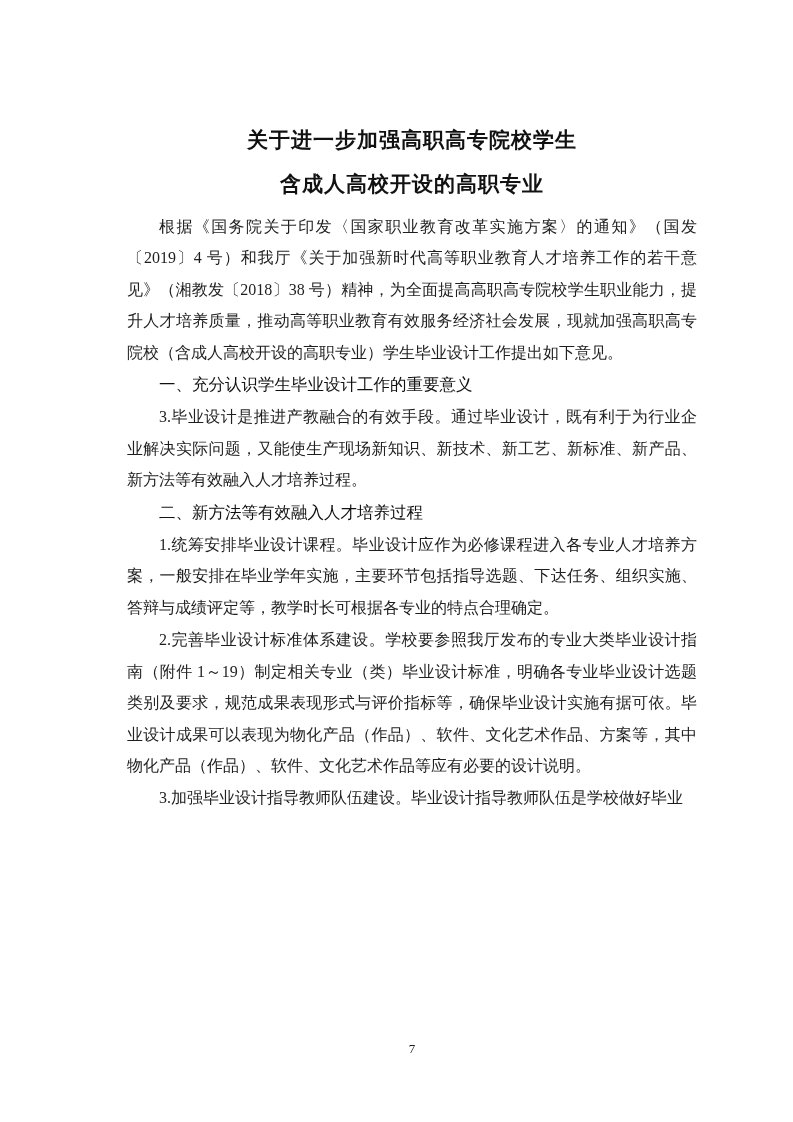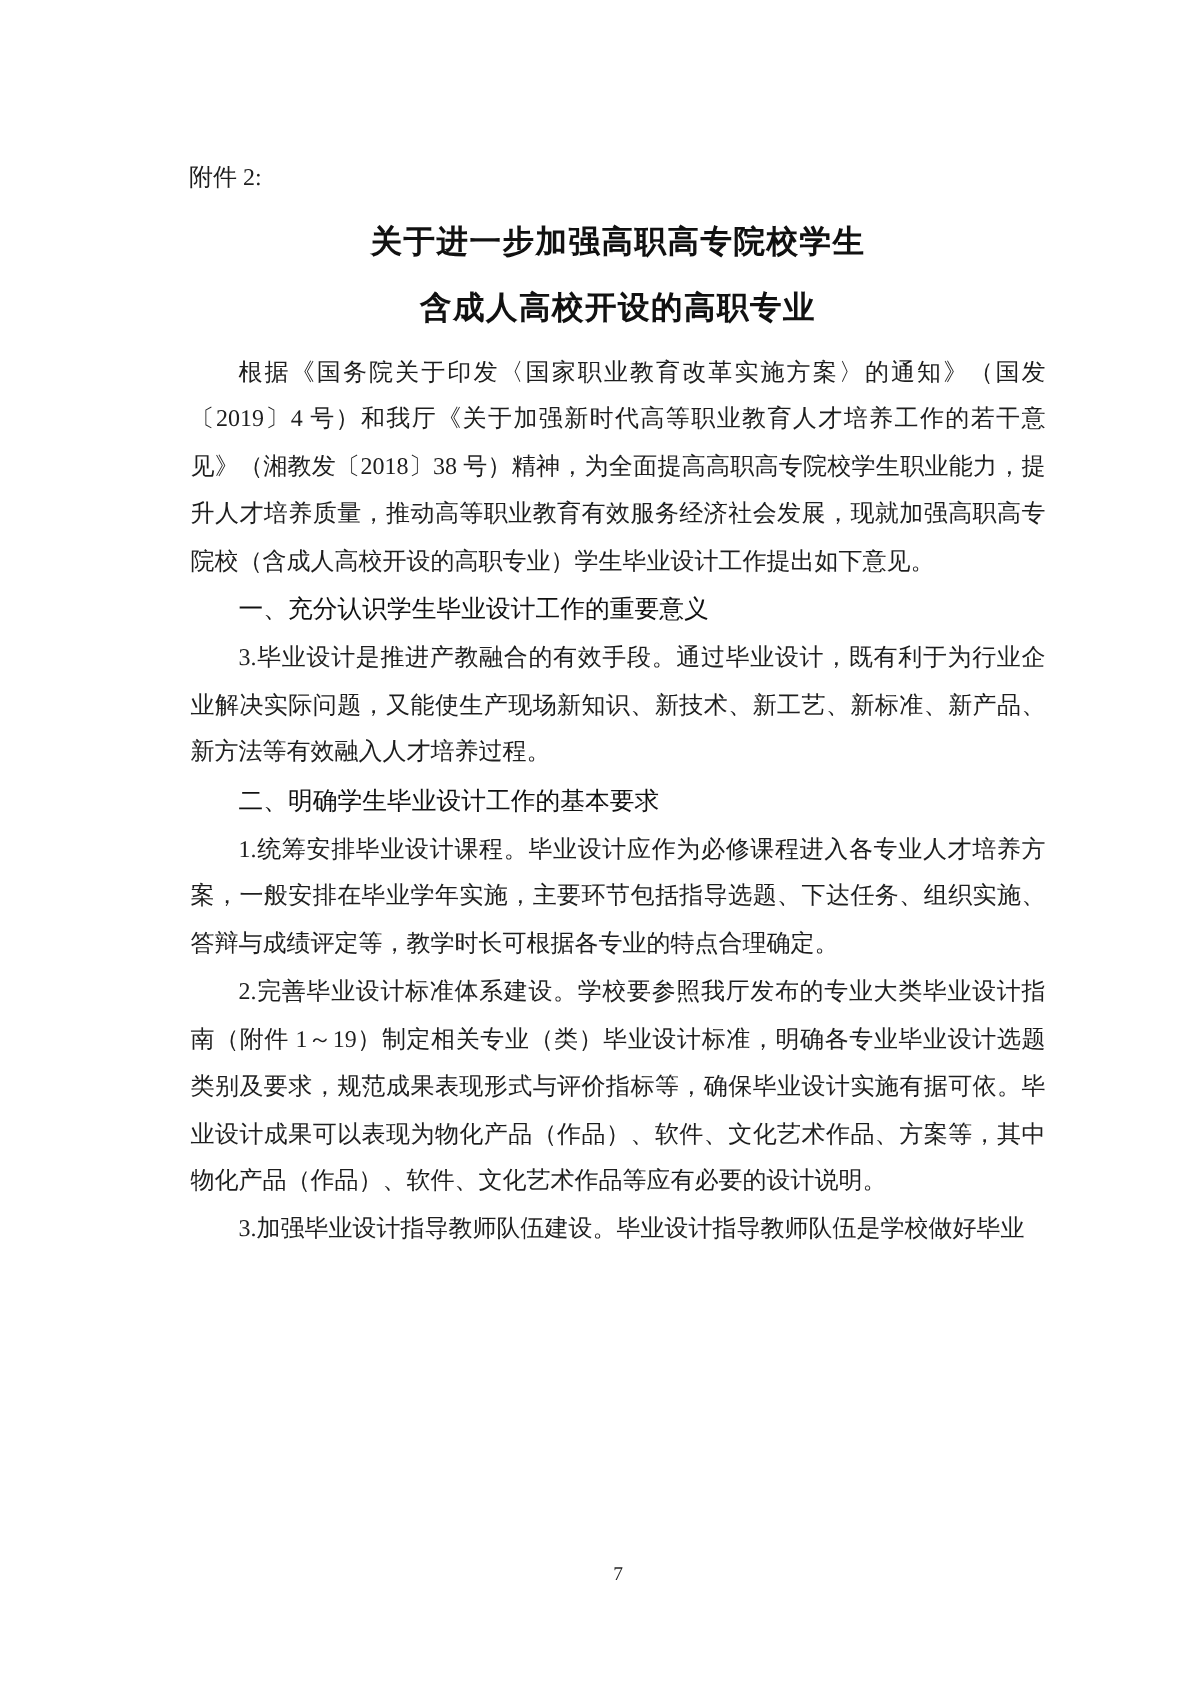--- a/index.html
+++ b/index.html
@@ -67,30 +67,29 @@
     font-family: "Liberation Serif", "DejaVu Serif", serif;
     font-size: 13px;
     color: #1e1e1e;
   }
 </style>
 </head>
 <body>
 
 <div class="page">
   <div class="content">
-    <div class="attachment-label">附件 2:</div>
 
     <h1 class="doc-title line1">关于进一步加强高职高专院校学生</h1>
     <h1 class="doc-title line2">含成人高校开设的高职专业</h1>
 
     <p class="para first">根据《国务院关于印发〈国家职业教育改革实施方案〉的通知》（国发〔2019〕4 号）和我厅《关于加强新时代高等职业教育人才培养工作的若干意见》（湘教发〔2018〕38 号）精神，为全面提高高职高专院校学生职业能力，提升人才培养质量，推动高等职业教育有效服务经济社会发展，现就加强高职高专院校（含成人高校开设的高职专业）学生毕业设计工作提出如下意见。</p>
 
     <h2 class="sec-heading">一、充分认识学生毕业设计工作的重要意义</h2>
     <p class="para">3.毕业设计是推进产教融合的有效手段。通过毕业设计，既有利于为行业企业解决实际问题，又能使生产现场新知识、新技术、新工艺、新标准、新产品、新方法等有效融入人才培养过程。</p>
 
-    <h2 class="sec-heading">二、明确学生毕业设计工作的基本要求</h2>
+    <h2 class="sec-heading">二、新方法等有效融入人才培养过程</h2>
     <p class="para">1.统筹安排毕业设计课程。毕业设计应作为必修课程进入各专业人才培养方案，一般安排在毕业学年实施，主要环节包括指导选题、下达任务、组织实施、答辩与成绩评定等，教学时长可根据各专业的特点合理确定。</p>
     <p class="para">2.完善毕业设计标准体系建设。学校要参照我厅发布的专业大类毕业设计指南（附件 1～19）制定相关专业（类）毕业设计标准，明确各专业毕业设计选题类别及要求，规范成果表现形式与评价指标等，确保毕业设计实施有据可依。毕业设计成果可以表现为物化产品（作品）、软件、文化艺术作品、方案等，其中物化产品（作品）、软件、文化艺术作品等应有必要的设计说明。</p>
     <p class="para">3.加强毕业设计指导教师队伍建设。毕业设计指导教师队伍是学校做好毕业</p>
   </div>
 
   <div class="page-number">7</div>
 </div>
 
 </body></html>

